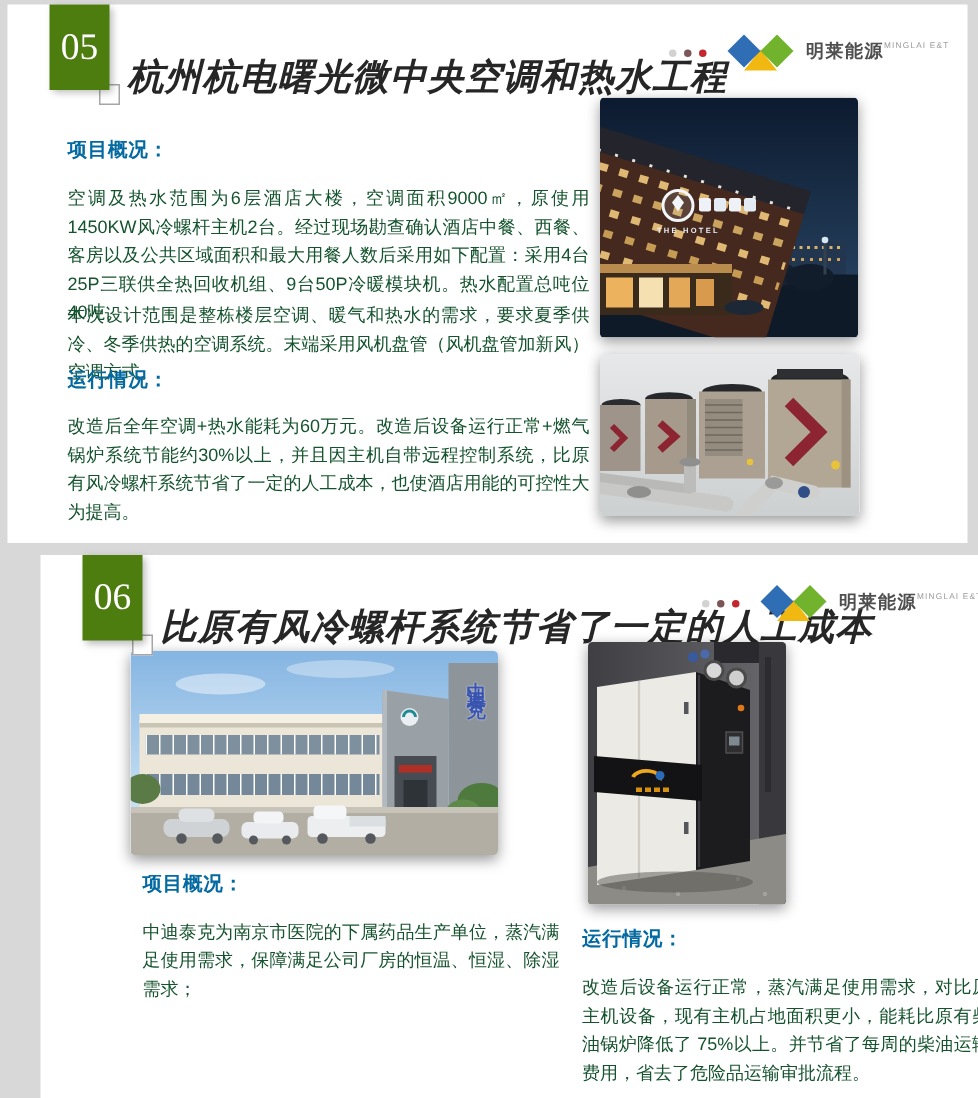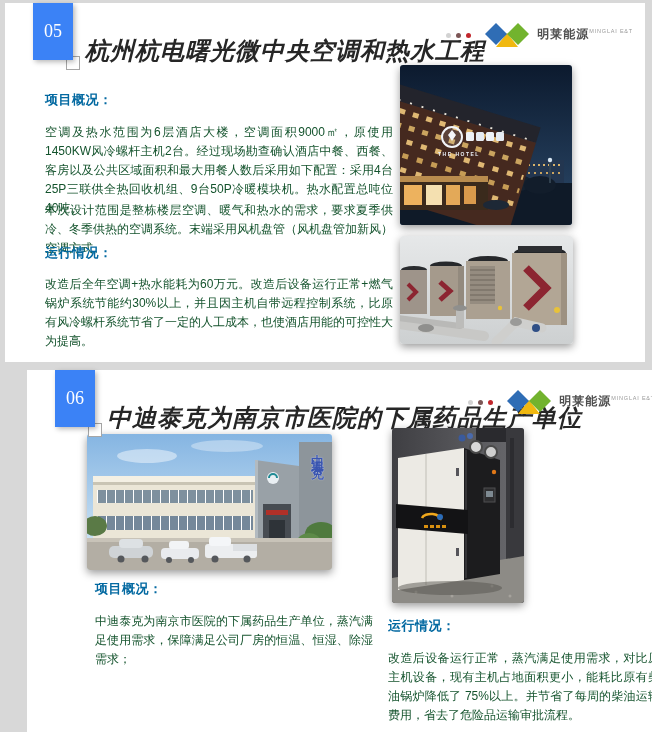--- a/index.html
+++ b/index.html
@@ -13,23 +13,23 @@
   }
   #card-1{top:3px;height:359px;}
   #card-2{top:370px;height:460px;margin-left:22px;}
 
   .deco-square{
     position:absolute;left:61px;top:53px;width:12px;height:12px;
     background:#ffffff;border:1px solid #a6a6a6;z-index:1;
   }
   .num-box{
     position:absolute;left:28px;top:0;width:40px;height:57px;z-index:2;
-    background:#3b82f6;color:#ffffff;
+    background:#4d7c0f;color:#ffffff;
     font-family:"Liberation Serif","DejaVu Serif",serif;
-    font-size:18px;display:flex;align-items:center;justify-content:center;
+    font-size:25px;display:flex;align-items:center;justify-content:center;
     box-shadow:2px 2px 5px rgba(0,0,0,0.28);
   }
   .sec-title{
     position:absolute;left:80px;top:16px;white-space:nowrap;
     font-size:24px;font-weight:bold;color:#262626;letter-spacing:1px;font-style:italic;
   }
   .brand{
     position:absolute;top:15px;right:12px;height:34px;
     display:flex;align-items:center;gap:7px;
   }
@@ -200,21 +200,21 @@
       <ellipse cx="116" cy="86" rx="6" ry="4" fill="#9a9a98"></ellipse>
       <circle cx="136" cy="92" r="4" fill="#2f4f86"></circle>
       <ellipse cx="26" cy="92" rx="8" ry="4" fill="#8f8f8d"></ellipse>
     </svg>
   </figure>
 </section>
 
 <section class="card" id="card-2">
   <div class="deco-square"></div>
   <div class="num-box">06</div>
-  <h1 class="sec-title">中迪泰克为南京市医院的下属药品生产单位</h1>
+  <h1 class="sec-title">比原有风冷螺杆系统节省了一定的人工成本</h1>
 
   <div class="brand">
     <span class="dots">
       <span class="dot dot1"></span>
       <span class="dot dot2"></span>
       <span class="dot dot3"></span>
     </span>
     <svg width="46" height="26" viewBox="0 0 46 26">
       <polygon points="12,25 23,11 34,25" fill="#f0b810"></polygon>
       <polygon points="1,12 12,1 23,12 12,23" fill="#2f6db5"></polygon>

